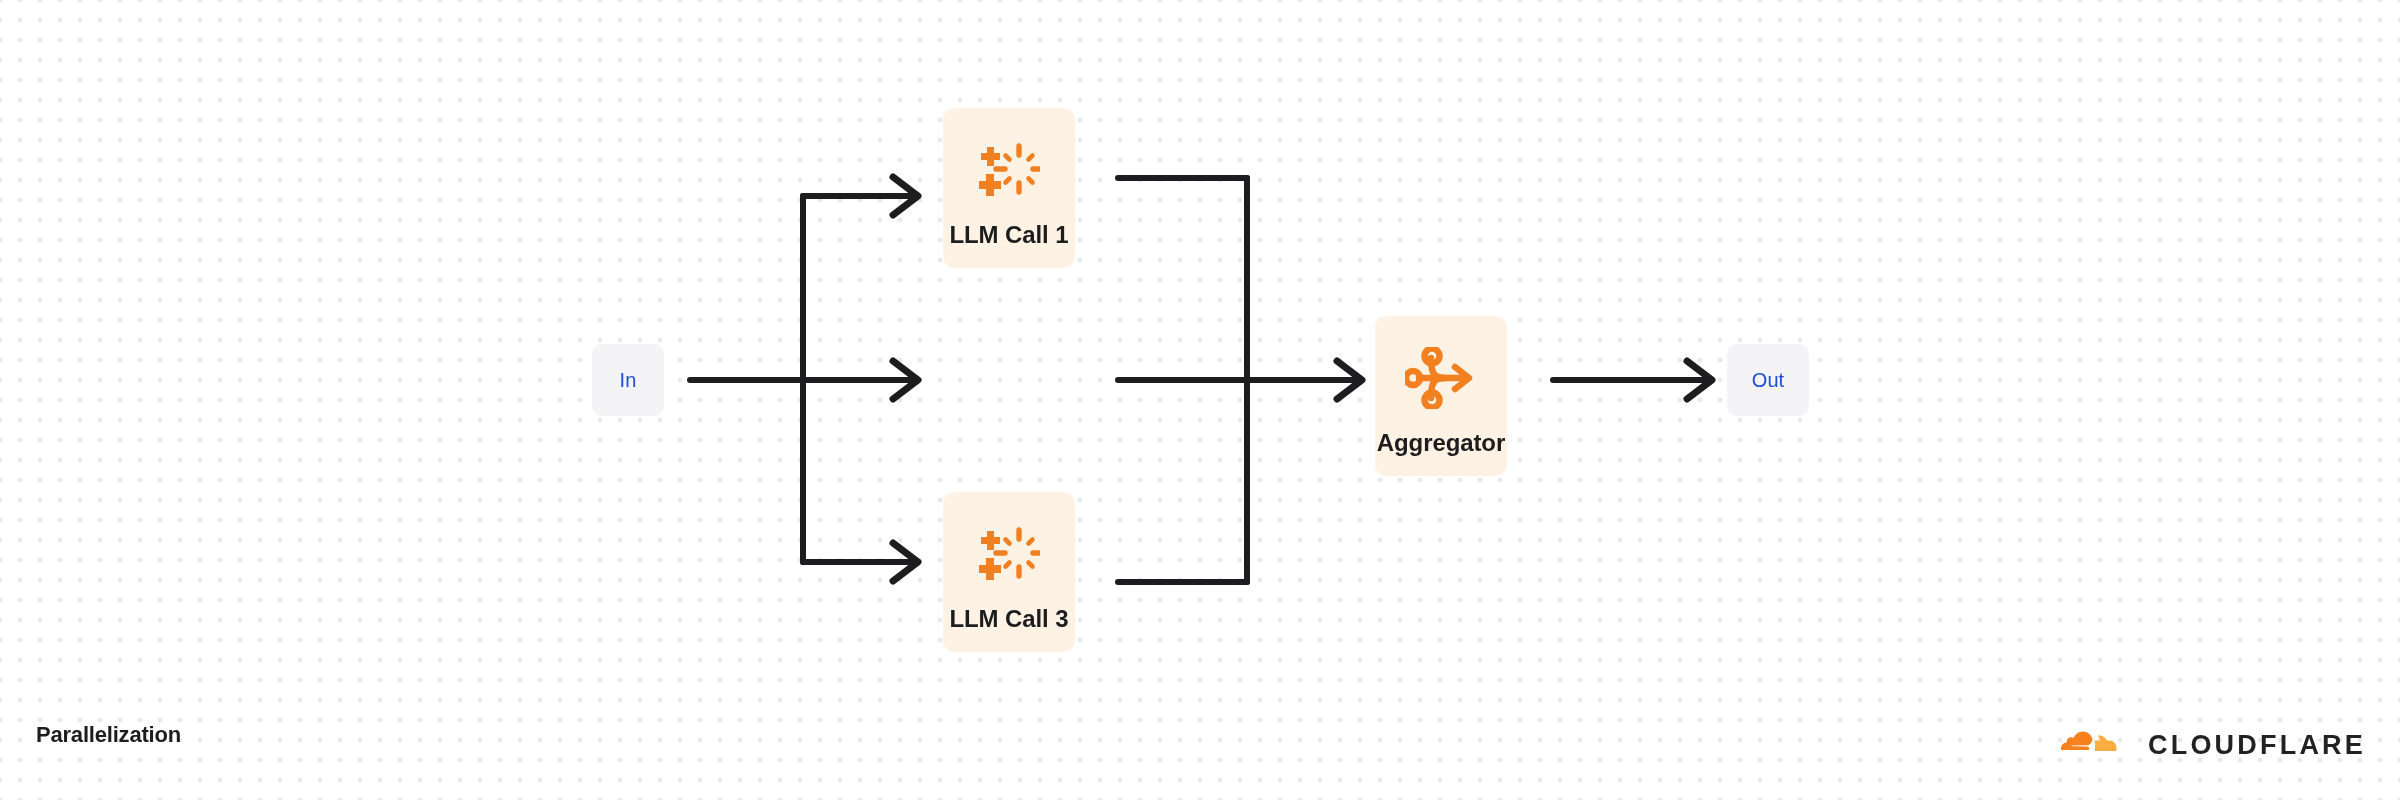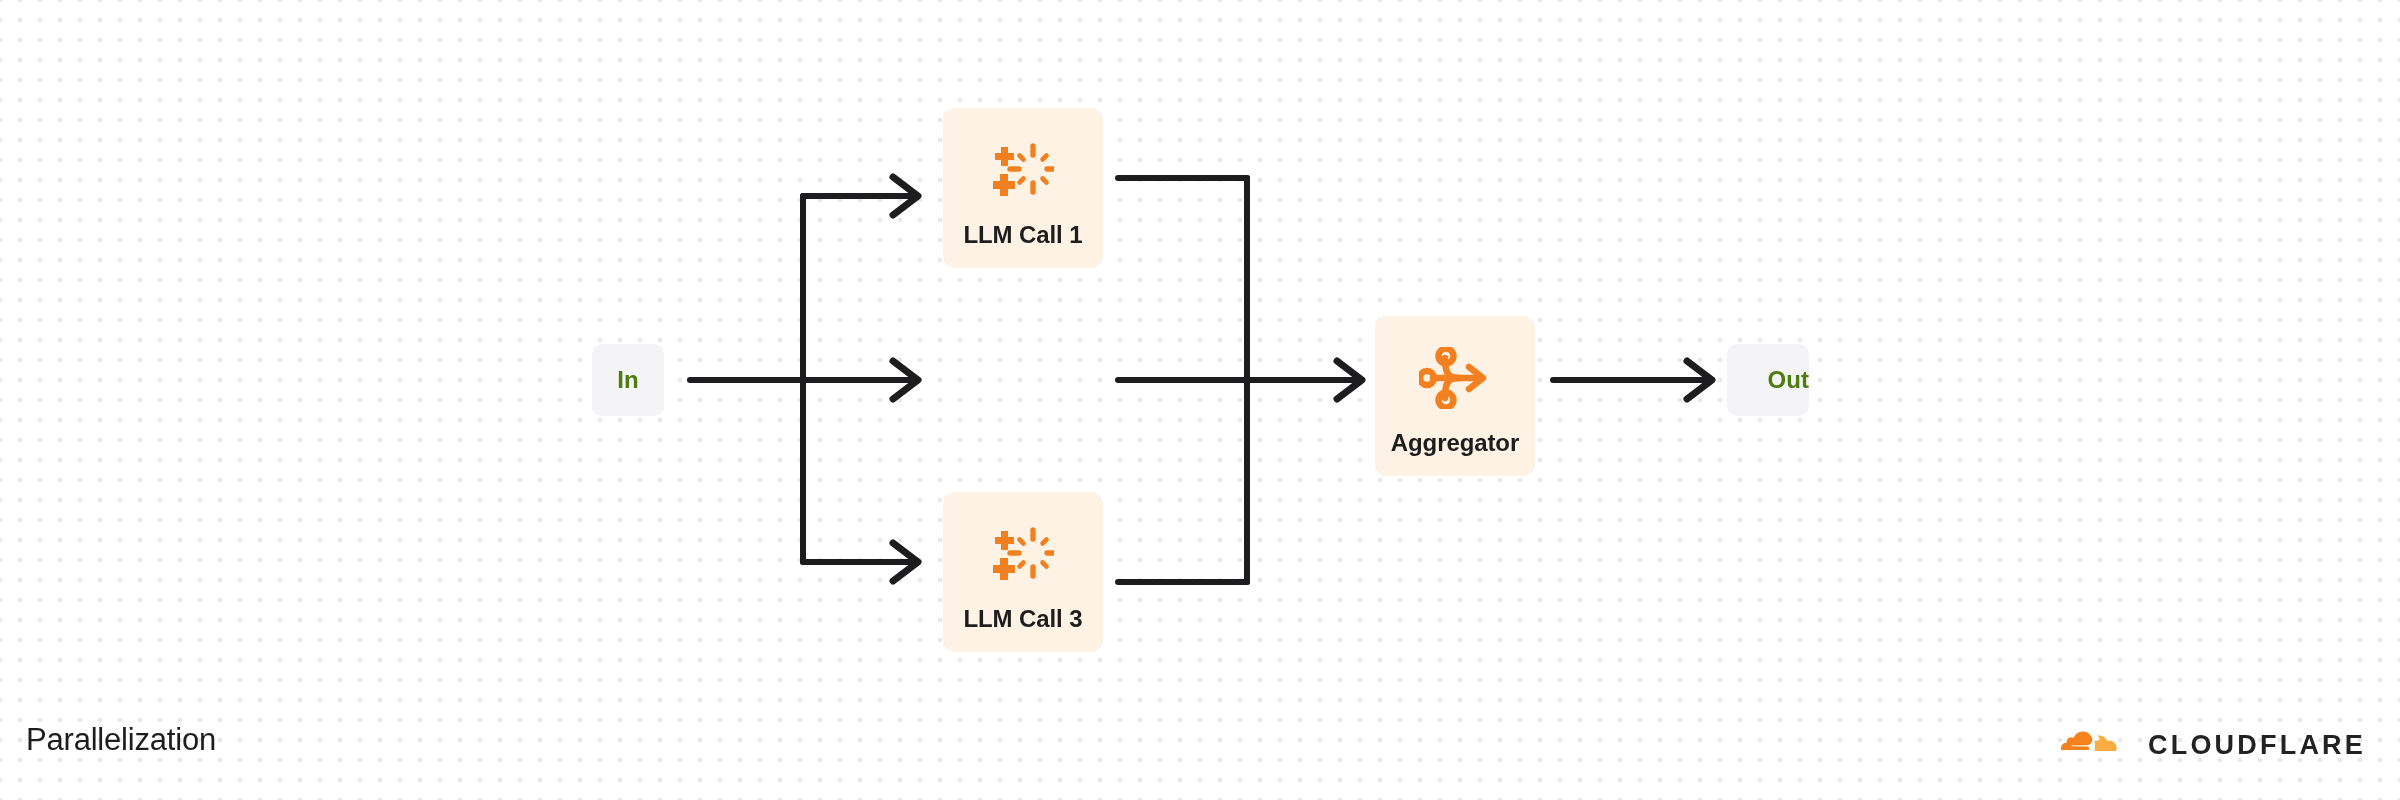--- a/index.html
+++ b/index.html
@@ -44,28 +44,28 @@
     flex-direction: column;
     align-items: center;
     justify-content: center;
   }
 
   .node-io {
     width: 72px;
     height: 72px;
     border-radius: 10px;
     background: #f4f4f6;
-    color: #4d7c0f;
-    font-size: 24px;
-    font-weight: 700;
+    color: #1d4ed8;
+    font-size: 20px;
+    font-weight: 400;
     letter-spacing: 0.1px;
   }
 
   .node-card {
-    width: 160px;
+    width: 132px;
     height: 160px;
     border-radius: 12px;
     background: #fdf2e4;
     padding-top: 6px;
   }
 
   .node-card .icon {
     height: 74px;
     display: flex;
     align-items: center;
@@ -77,24 +77,24 @@
     font-size: 24px;
     font-weight: 700;
     color: #1d1d1f;
     letter-spacing: -0.1px;
     white-space: nowrap;
   }
 
   
   #footer-title {
     position: absolute;
-    left: 26px;
+    left: 36px;
     top: 722px;
-    font-size: 31px;
-    font-weight: 400;
+    font-size: 22px;
+    font-weight: 700;
     color: #1d1d1f;
     letter-spacing: -0.2px;
   }
 
   #brand {
     position: absolute;
     right: 34px;
     top: 727px;
     display: flex;
     align-items: center;
@@ -218,21 +218,21 @@
           <circle cx="27" cy="53" r="7.5"></circle>
           <circle cx="8" cy="31" r="7"></circle>
         </g>
 
         <path d="M50 20 L 64 31 L 50 42" fill="none" stroke="#F38020" stroke-width="6.5" stroke-linecap="round" stroke-linejoin="round"></path>
       </svg>
     </span>
     <span class="card-label">Aggregator</span>
   </div>
 
-  <div class="node node-io" style="left:1727px; top:344px; width:82px;align-items:flex-end;">
+  <div class="node node-io" style="left:1727px; top:344px; width:82px;">
     <span>Out</span>
   </div>
 
   <div id="footer-title">Parallelization</div>
 
   <div id="brand">
     <span style="display:flex;align-items:center;">
       <svg width="74" height="36" viewBox="0 0 74 36" aria-hidden="true">
 
         <path d="M52.5 13.4c-1.2 0-2.3.2-3.3.6.9 2 1.2 4.2.8 6.3l-.5 2.8c-.1.5.2.9.7.9h20.2c.4 0 .8-.3.9-.7.2-.8.3-1.6.3-2.5 0-4.1-3.3-7.4-7.4-7.4-.8 0-1.5.1-2.2.3-1.2-3.1-4.2-5.3-7.7-5.3-.6 0-1.2.1-1.8.2 1.3 1.2 2.2 2.8 2.6 4.6-.8.1-1.7.2-2.6.2z" fill="#FBAD41"></path>

